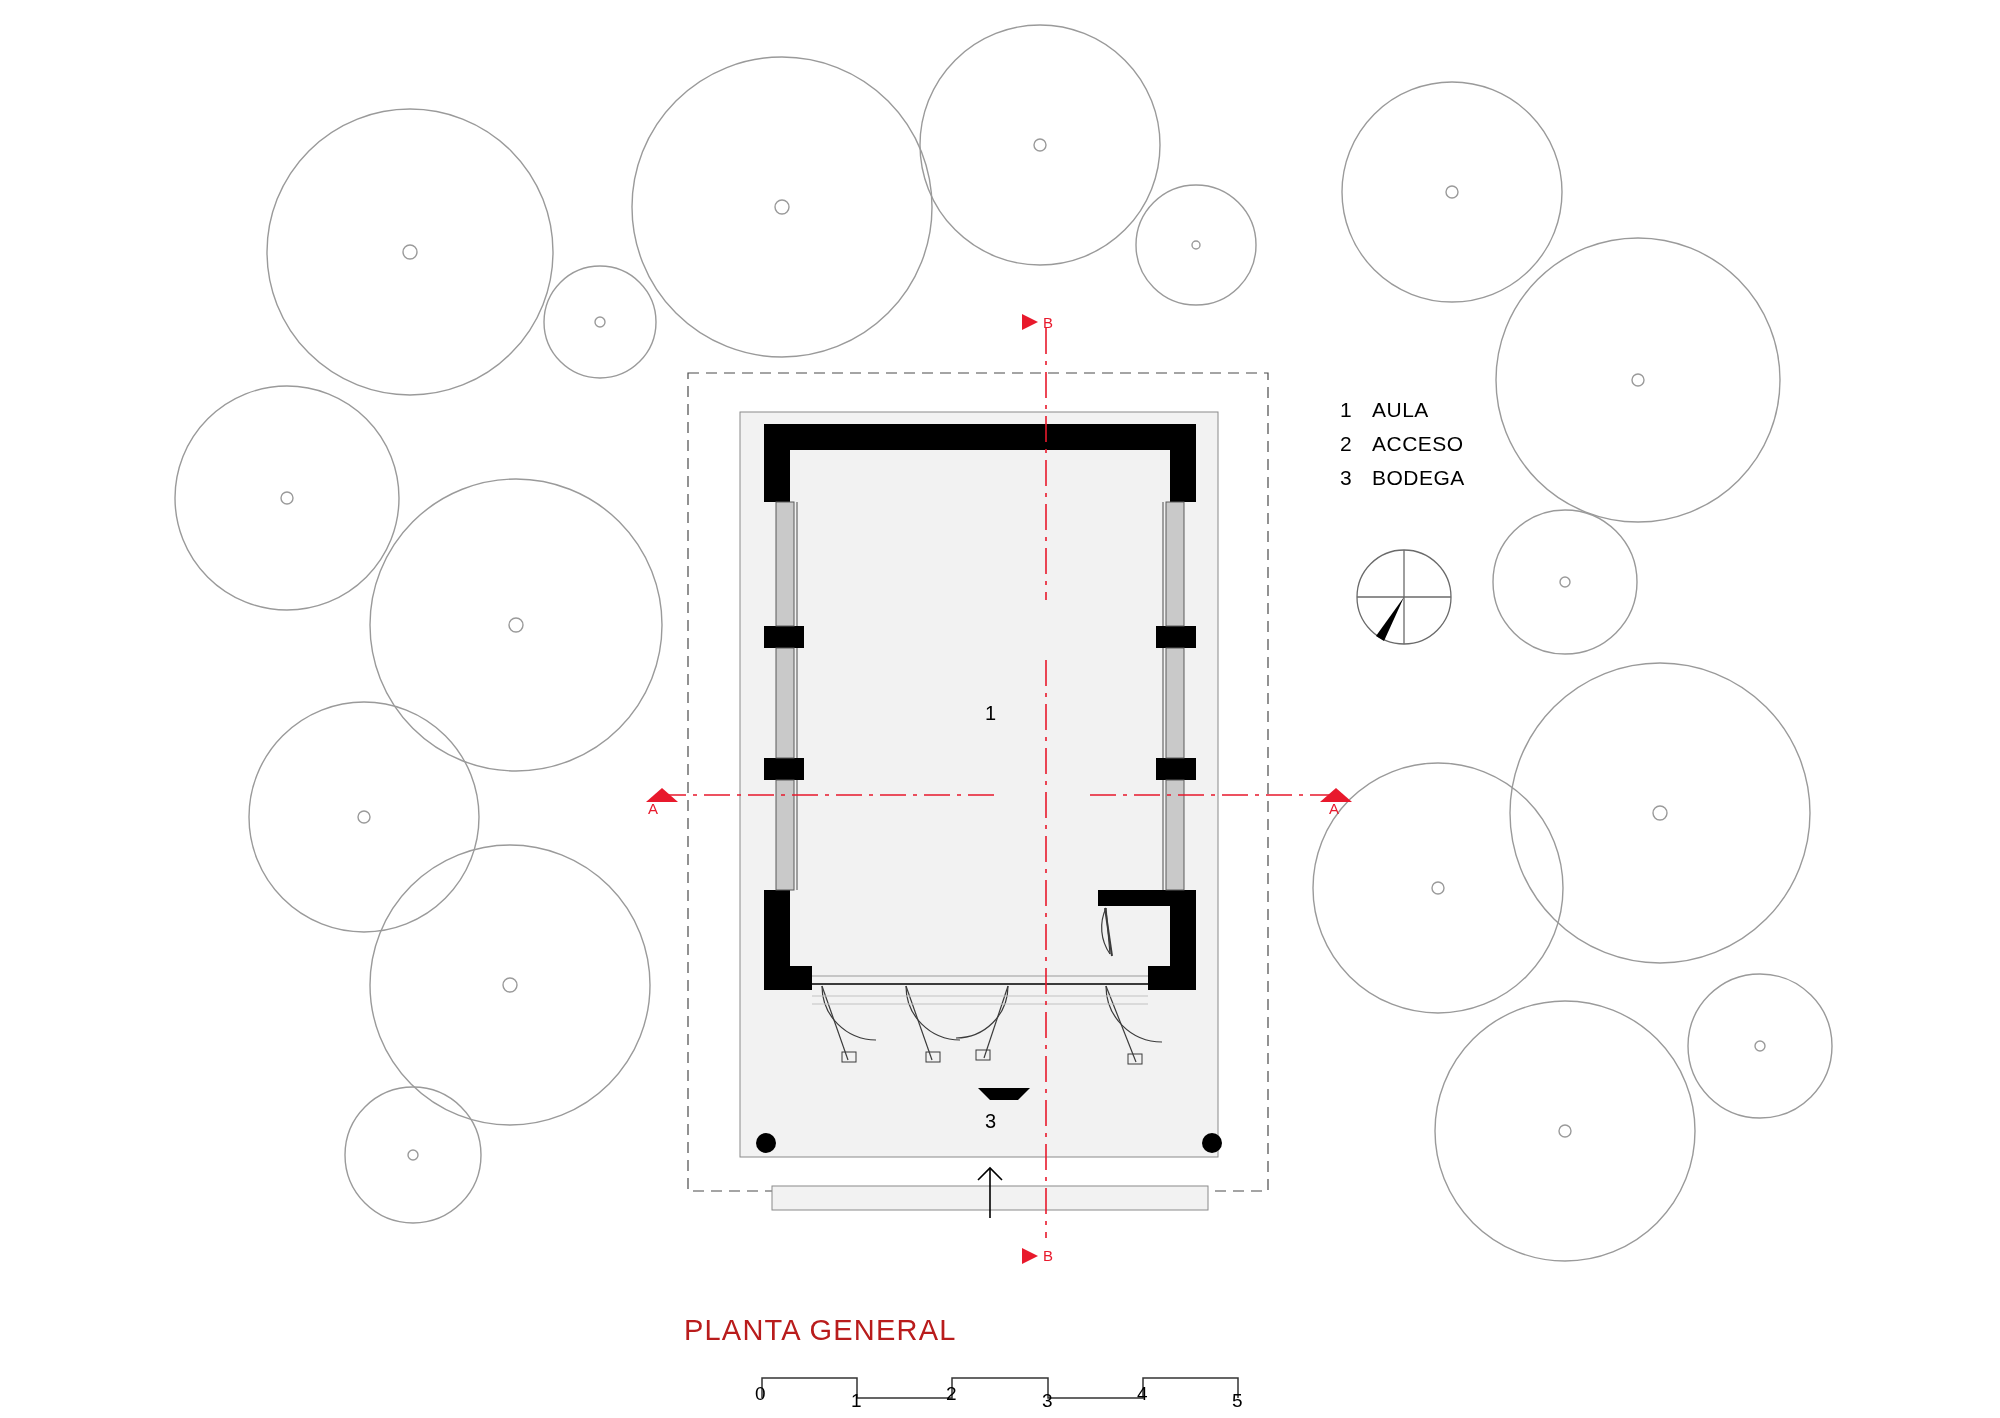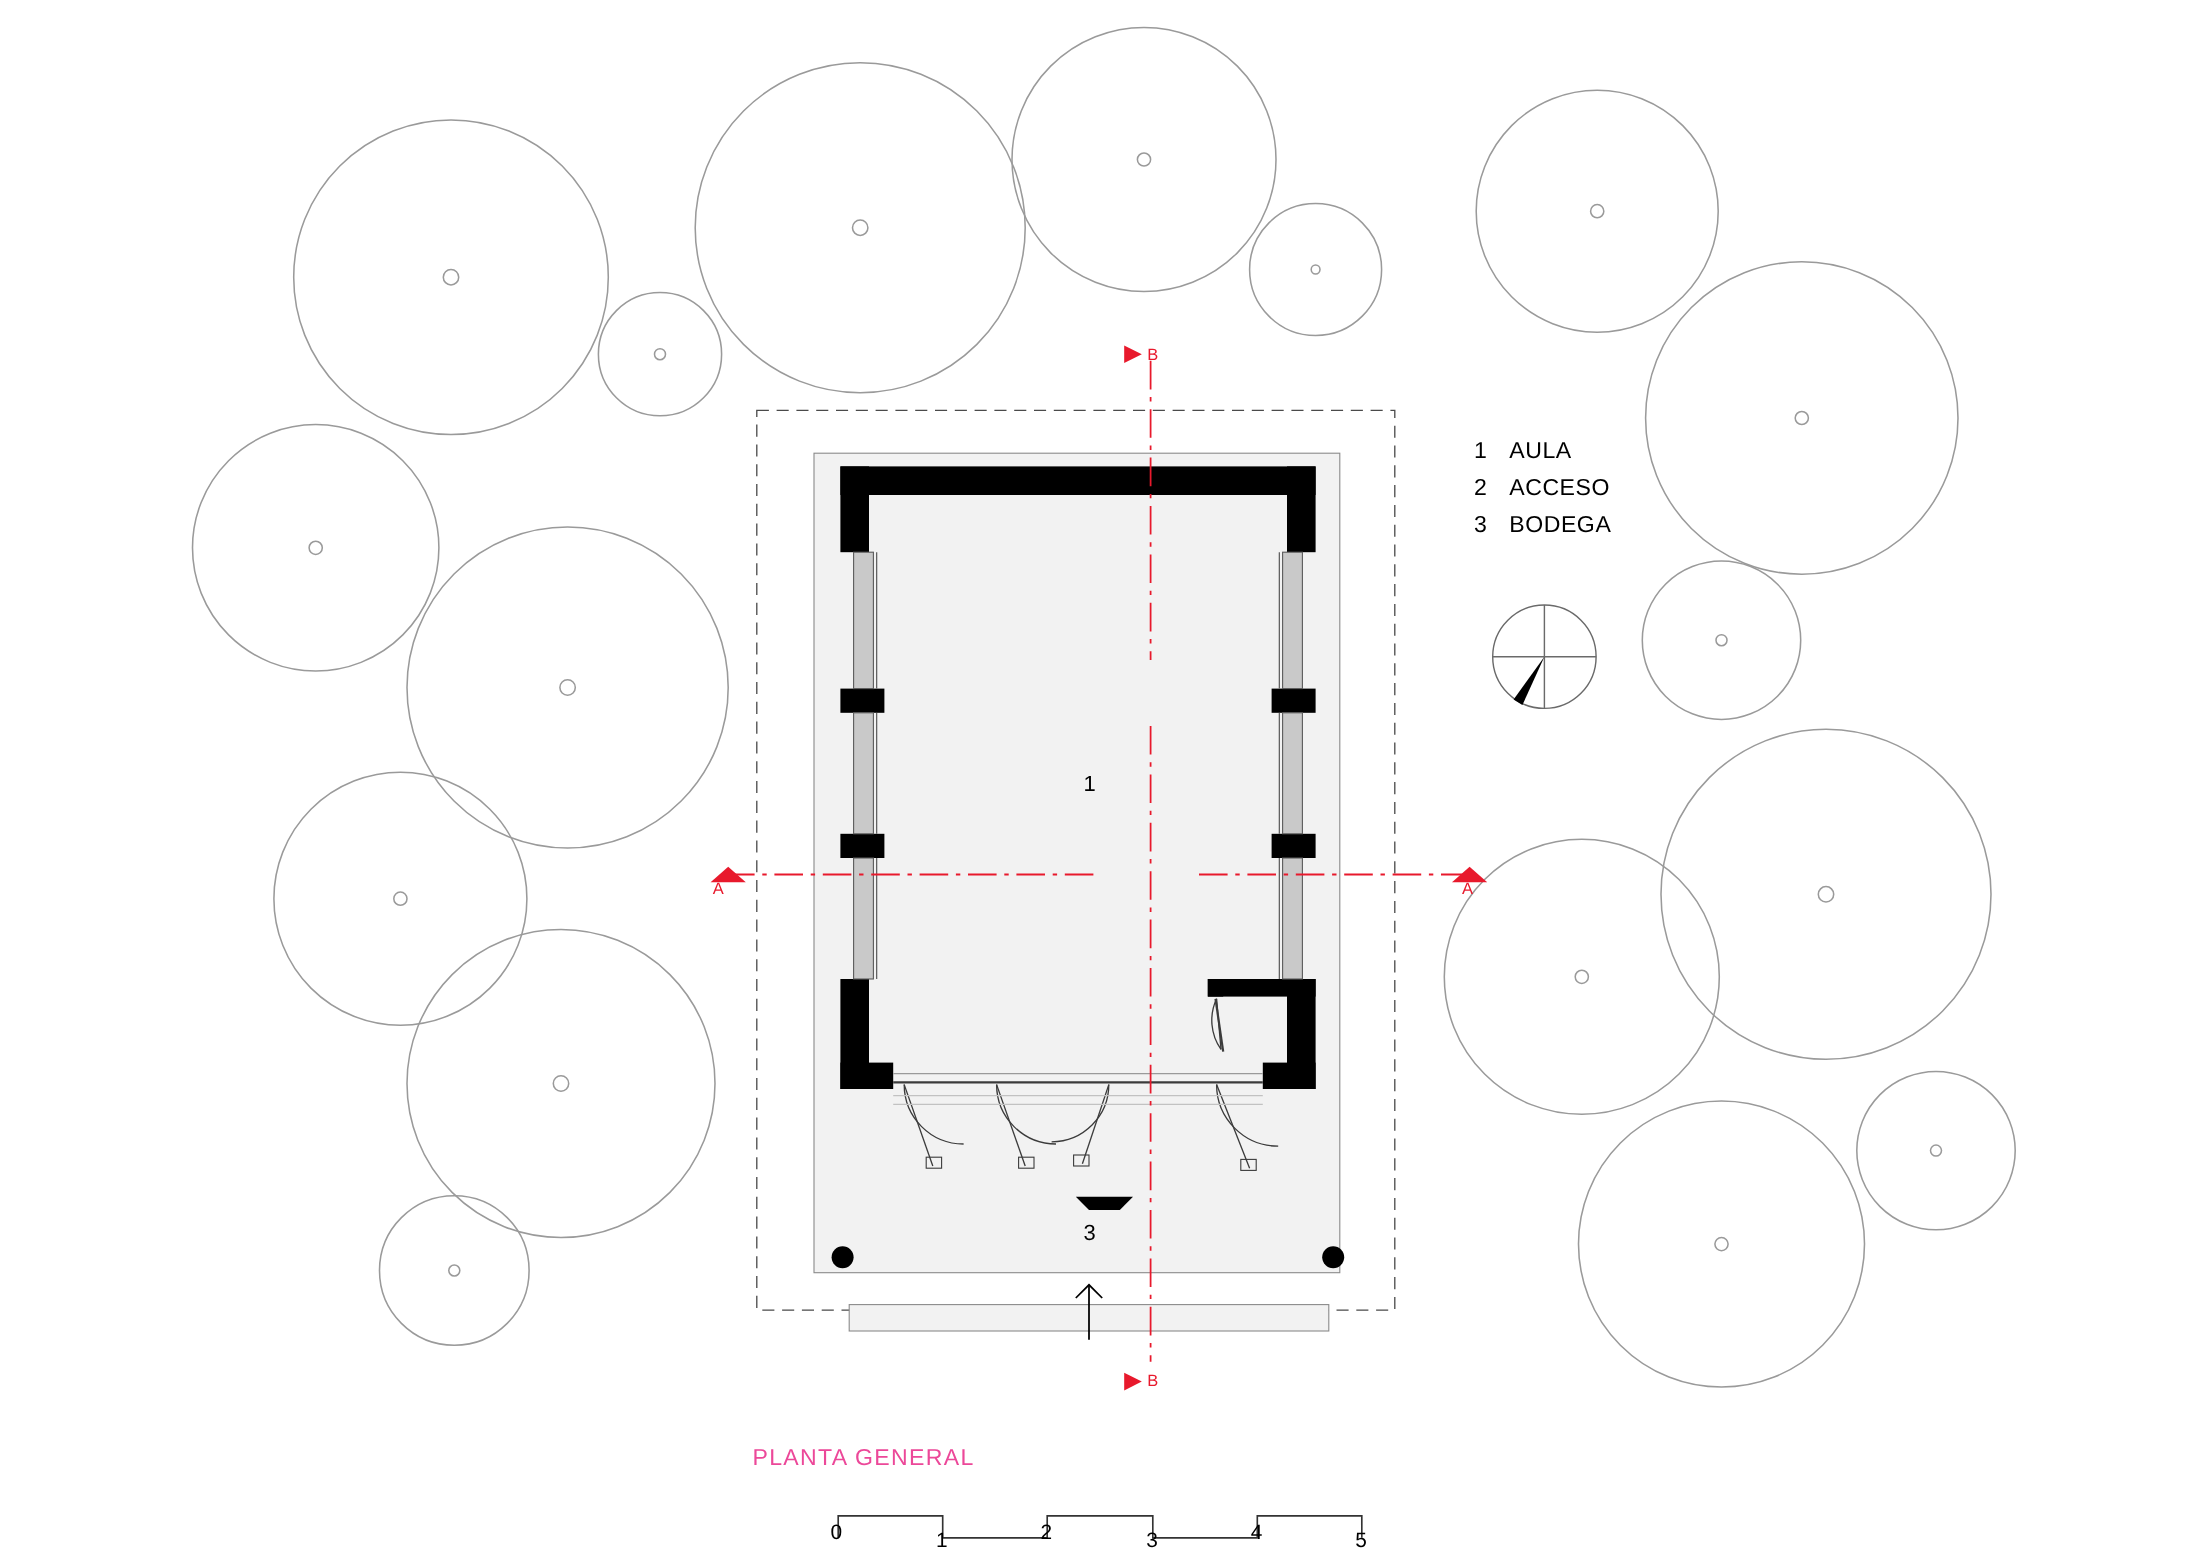--- a/index.html
+++ b/index.html
@@ -41,23 +41,23 @@
     width: 32px;
     display: inline-block;
   }
   .legend-label {
     display: inline-block;
   }
   .title-text {
     position: absolute;
     left: 684px;
     top: 1314px;
-    font-size: 21px;
+    font-size: 29px;
     letter-spacing: 1.2px;
-    color: #ec4899;
+    color: #b91c1c;
   }
   .room-num {
     position: absolute;
     font-size: 20px;
     color: #000000;
   }
   .scale-label {
     position: absolute;
     font-size: 19px;
     color: #000000;

